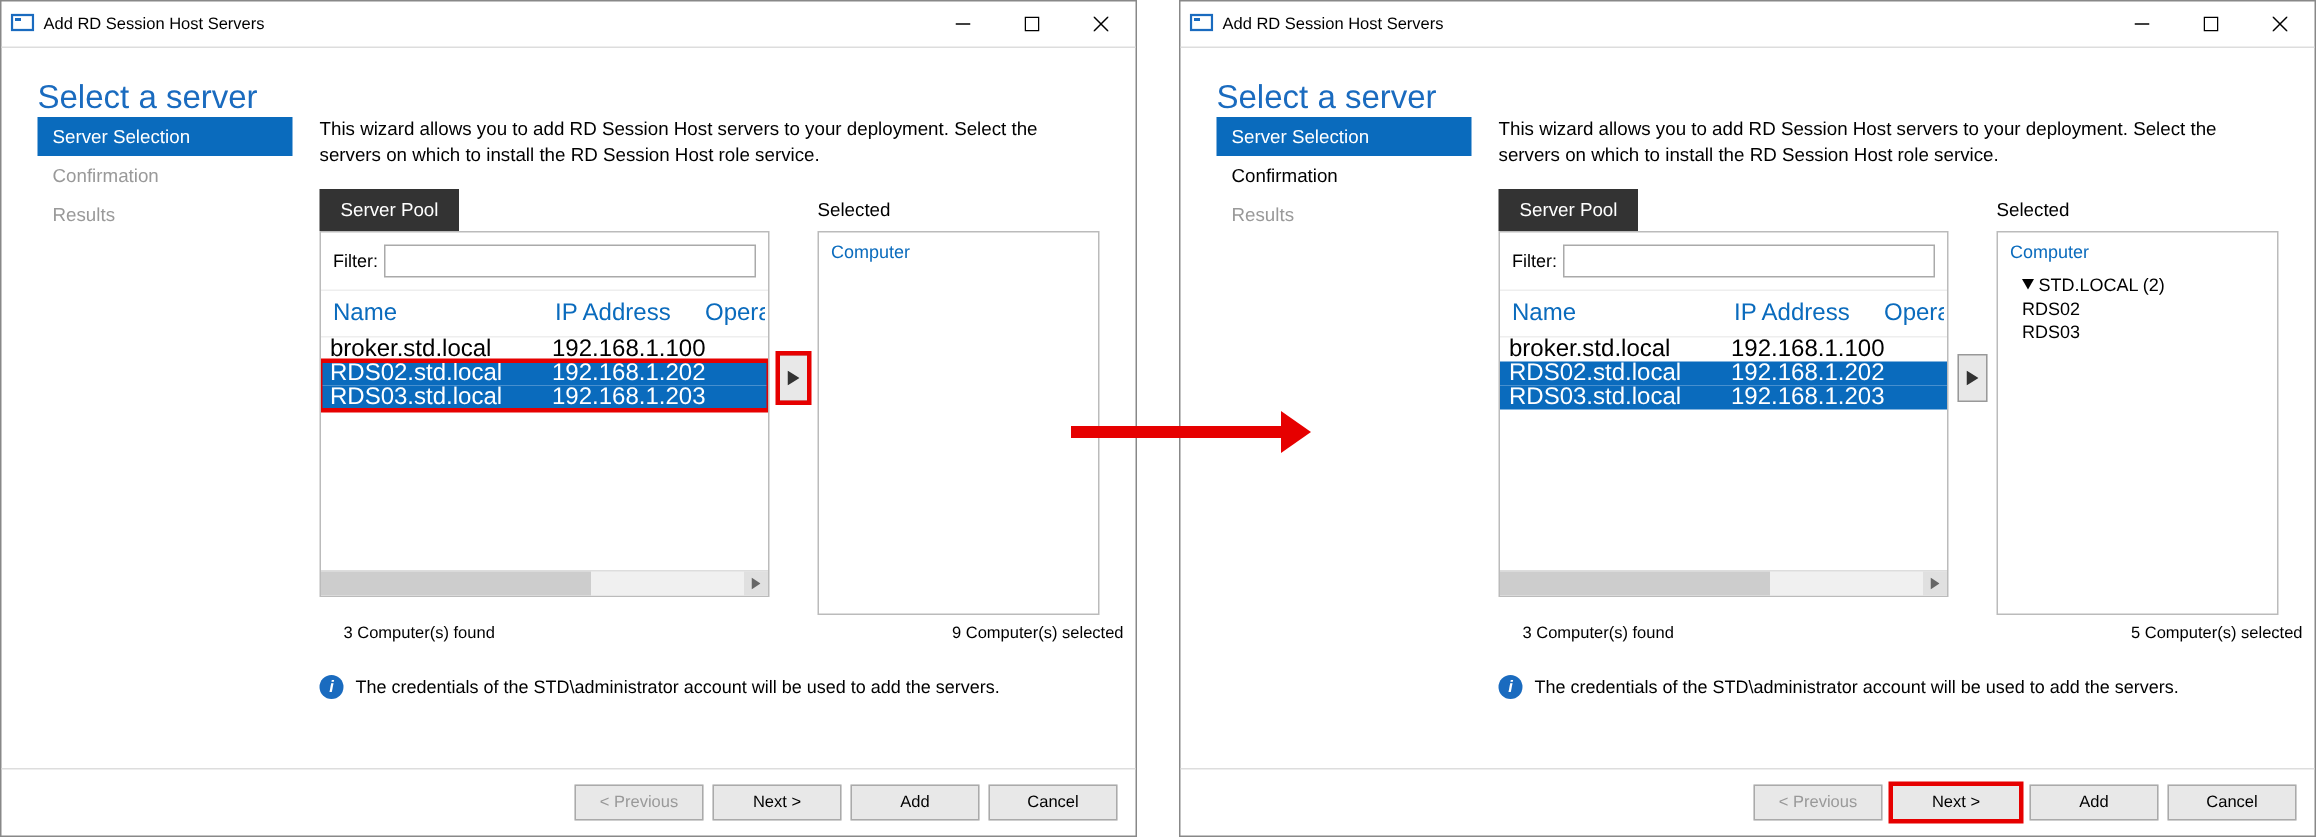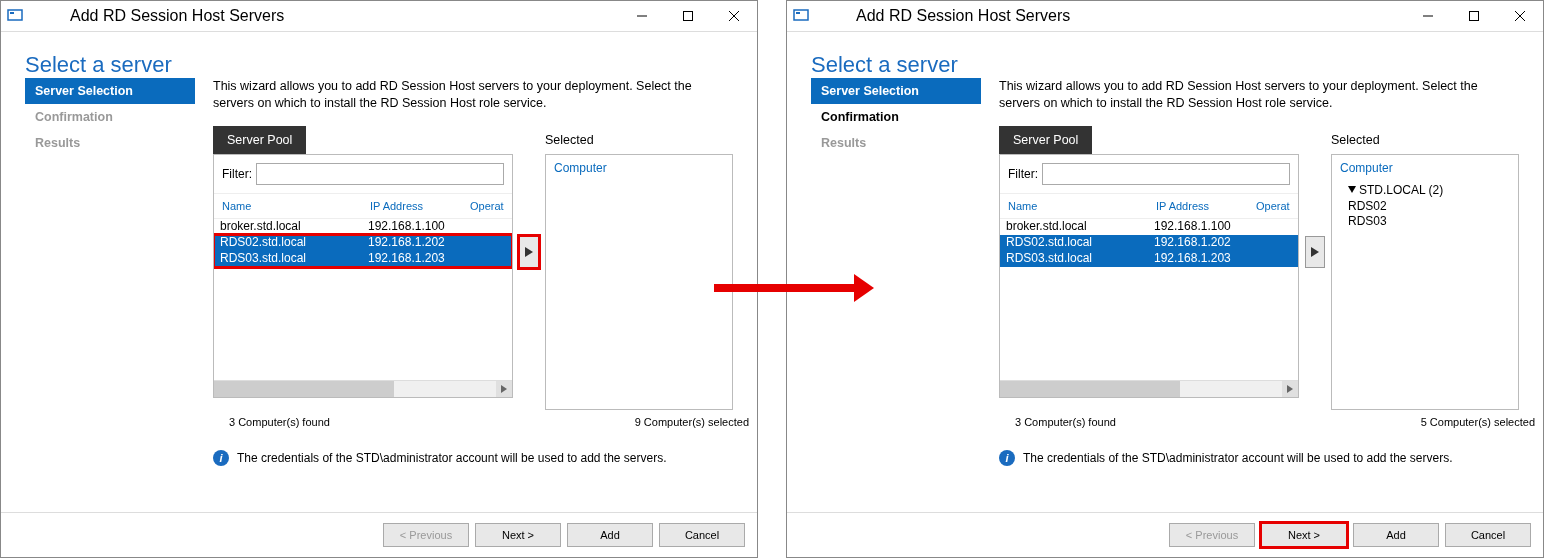--- a/index.html
+++ b/index.html
@@ -1,51 +1,51 @@
 <!DOCTYPE html>
 <html><head>
 <meta charset="utf-8">
 <style>
 body { margin:0; font-family:"Segoe UI",Arial,sans-serif; font-size:12px; background:#fff; color:#000; }
 .stage { position:relative; width:1546px; height:560px; }
 .window { position:absolute; width:758px; height:558px; background:#fff; border:1px solid #888; box-sizing:border-box; }
 .titlebar { height:30px; display:flex; align-items:center; justify-content:space-between; border-bottom:1px solid #ddd; }
 .title-left { display:flex; align-items:center; gap:6px; padding-left:6px; }
 .title-left svg { width:16px; height:16px; }
-.title-text { font-size:16px;margin-left:41px; }
+.title-text { font-size:11px; }
 .title-controls { display:flex; }
 .ctrl { width:46px; height:29px; display:flex; align-items:center; justify-content:center; }
 .ctrl svg { width:10px; height:10px; }
 
 .content { padding:20px 24px 0 24px; }
 .heading { color:#1a6bbf; font-size:22px; font-weight:400; }
 
 .body-row { display:flex; gap:18px; }
 
 .side-nav { width:170px; }
-.side-item { padding:6px 10px; font-size:12.5px;font-weight:bold; }
+.side-item { padding:6px 10px; font-size:12.5px; }
 .side-active { background:#0a6bbd; color:#fff; }
 .side-disabled { color:#999; }
 
 .main-panel { flex:1; }
 .desc { font-size:12.5px; line-height:1.35; margin-bottom:14px; }
 
 .columns { display:flex; gap:6px; align-items:flex-start; }
 
 .pool-wrap { width:300px; }
 .tab-dark { background:#333; color:#fff; display:inline-block; padding:7px 14px; font-size:12.5px; }
 .pool-box { border:1px solid #bbb; height:242px; display:flex; flex-direction:column; }
 .filter-row { display:flex; align-items:center; gap:4px; padding:8px; border-bottom:1px solid #eee; }
 .filter-row input { border:1px solid #aaa; height:20px; flex:1; padding:0 4px; font-size:12px; }
-.pool-head { display:flex; color:#0a6bbd; font-size:11px; padding:6px 2px; border-bottom:1px solid #eee; }
+.pool-head { display:flex; color:#0a6bbd; font-size:16px; padding:6px 2px; border-bottom:1px solid #eee; }
 .col-name { width:148px; padding-left:6px; }
 .col-ip { width:100px; }
 .col-op { flex:1; overflow:hidden; }
 .pool-rows { flex:1; overflow:hidden; }
-.pool-row { display:flex; font-size:12px; height:16px; align-items:flex-start; }
+.pool-row { display:flex; font-size:16px; height:16px; align-items:center; }
 .pool-row.sel { background:#0a6bbd; color:#fff; }
 .hscroll { height:16px; background:#f0f0f0; border-top:1px solid #ddd; position:relative; }
 .hscroll .thumb { position:absolute; left:0; top:0; width:180px; height:100%; background:#cdcdcd; }
 .hscroll .rtbtn { position:absolute; right:0; top:0; width:16px; height:100%; background:#e0e0e0; display:flex; align-items:center; justify-content:center; }
 
 .move-col { display:flex; flex-direction:column; align-items:center; padding-top:110px; }
 .move-btn { width:18px; height:30px; border:1px solid #999; background:#e8e8e8; display:flex; align-items:center; justify-content:center; }
 
 .sel-wrap { flex:1; }
 .sel-label { font-size:12.5px; padding:7px 0; }

